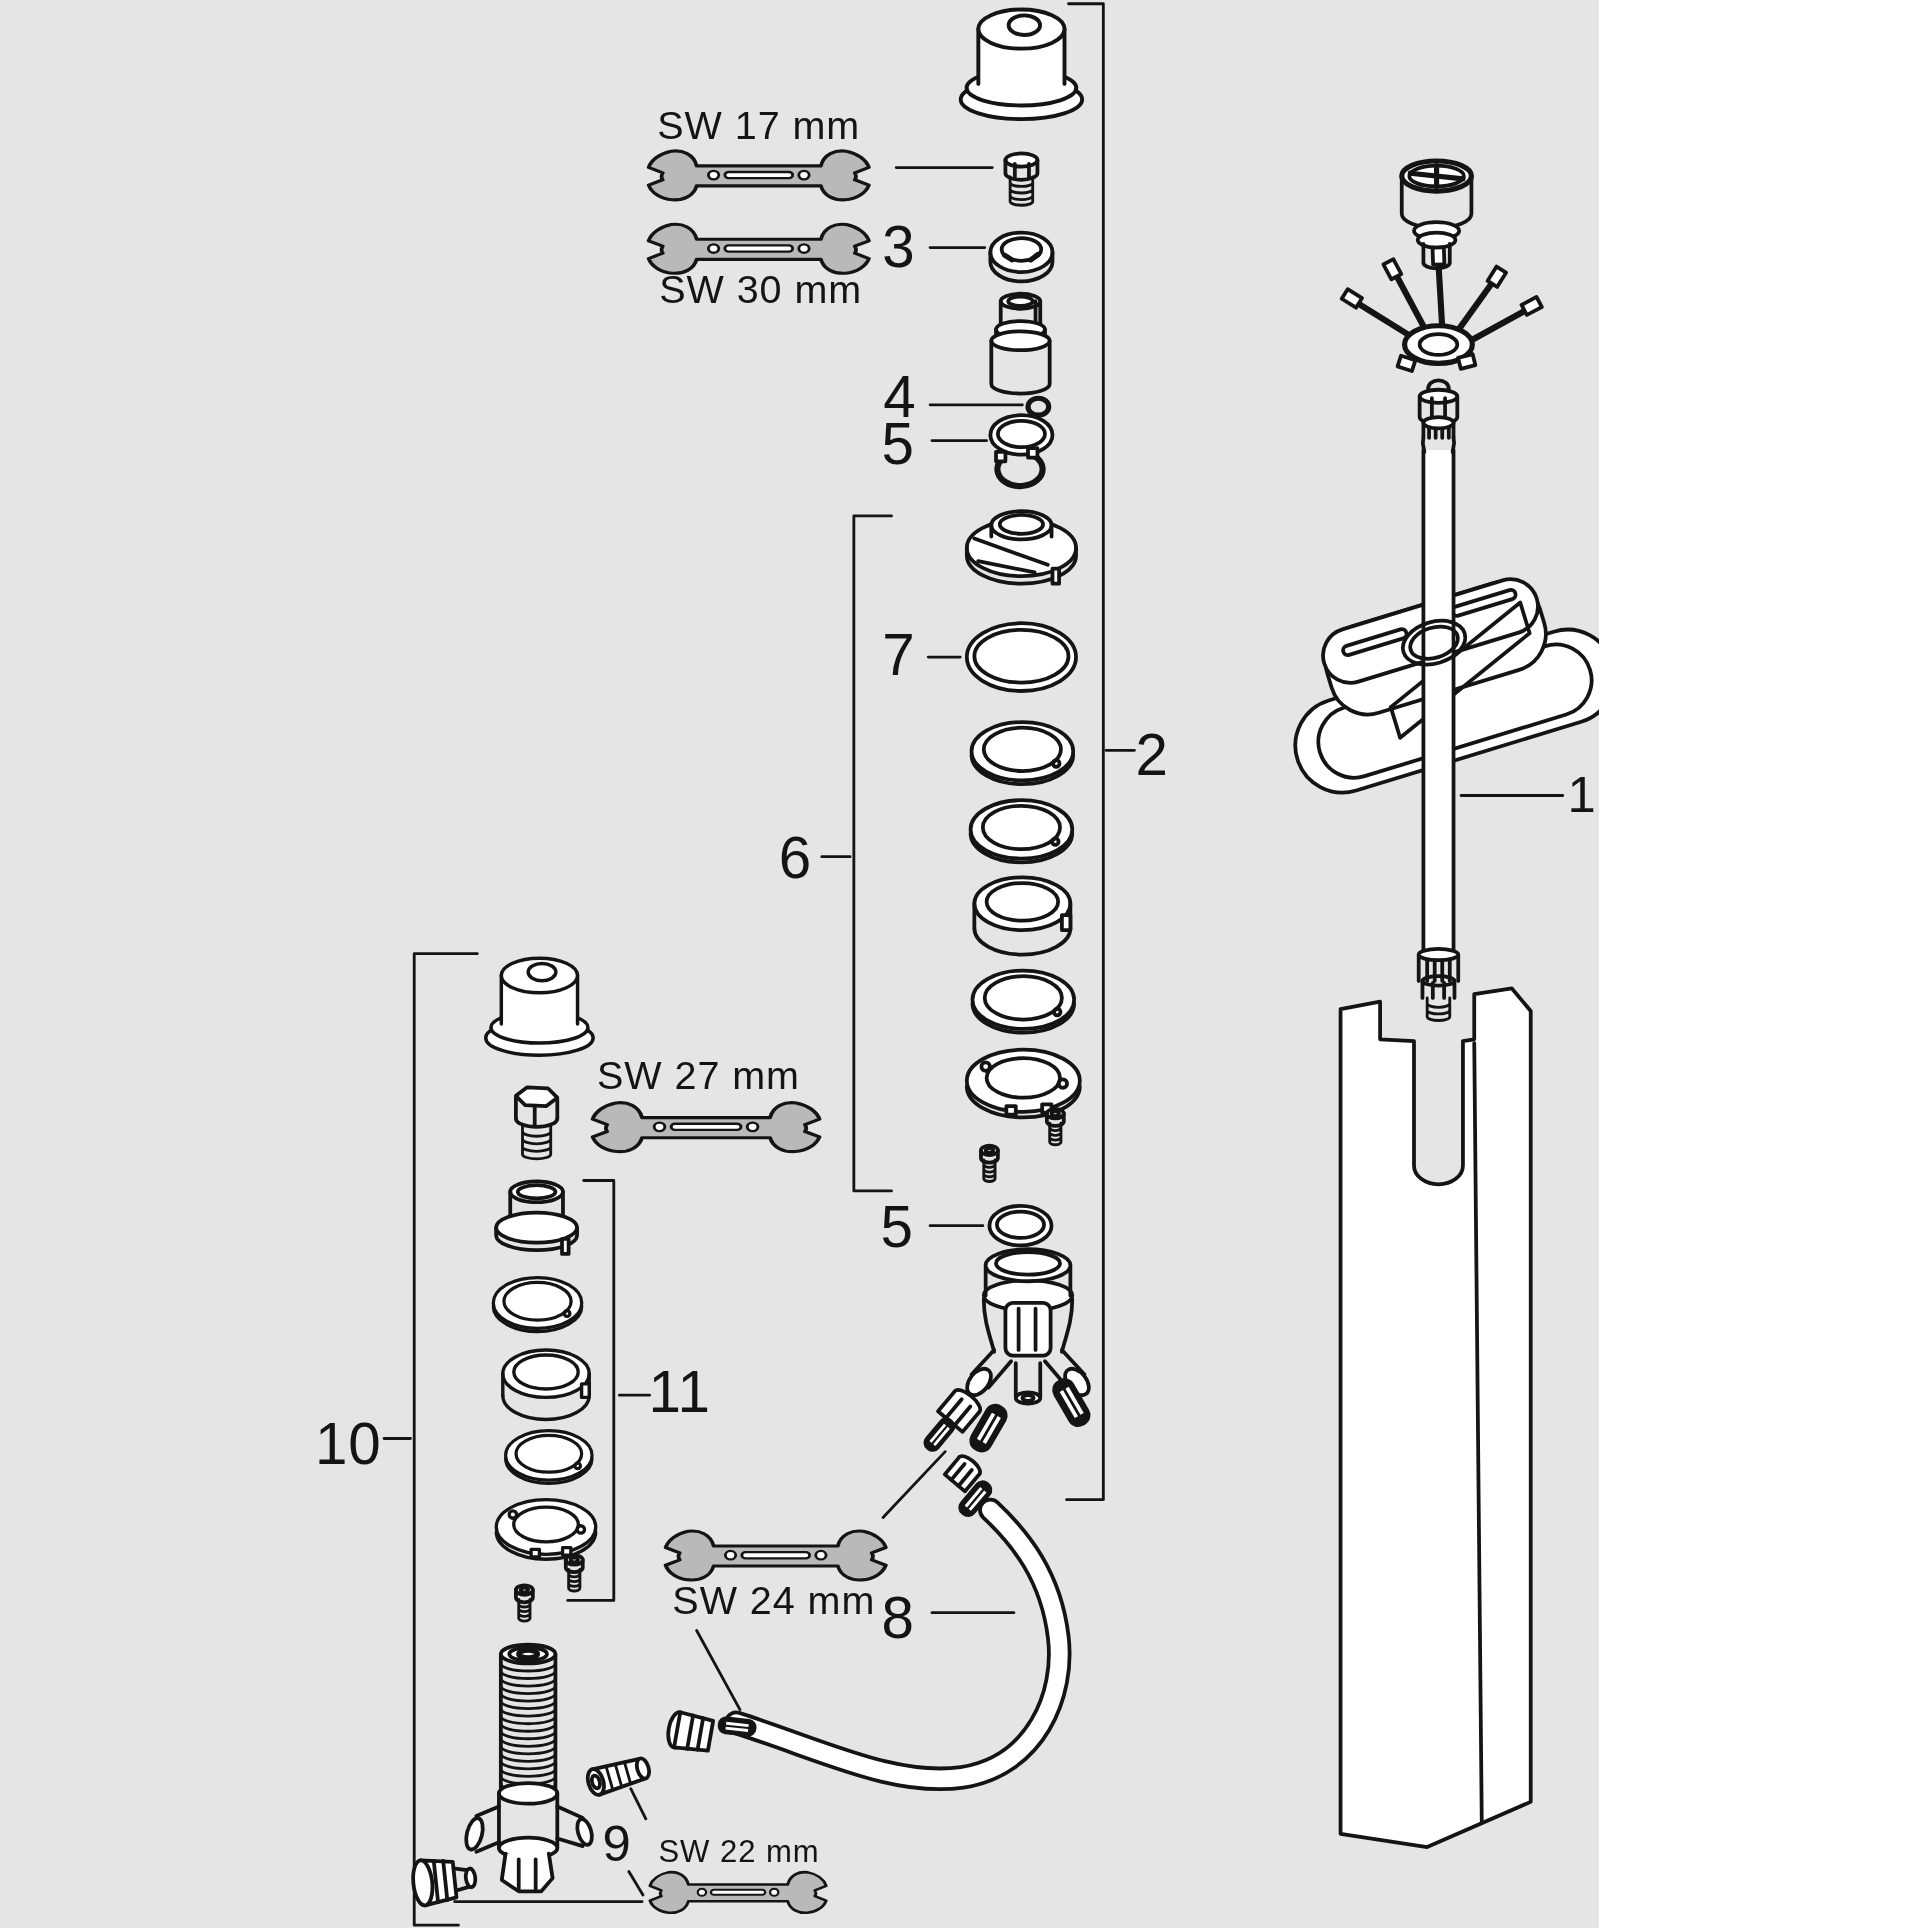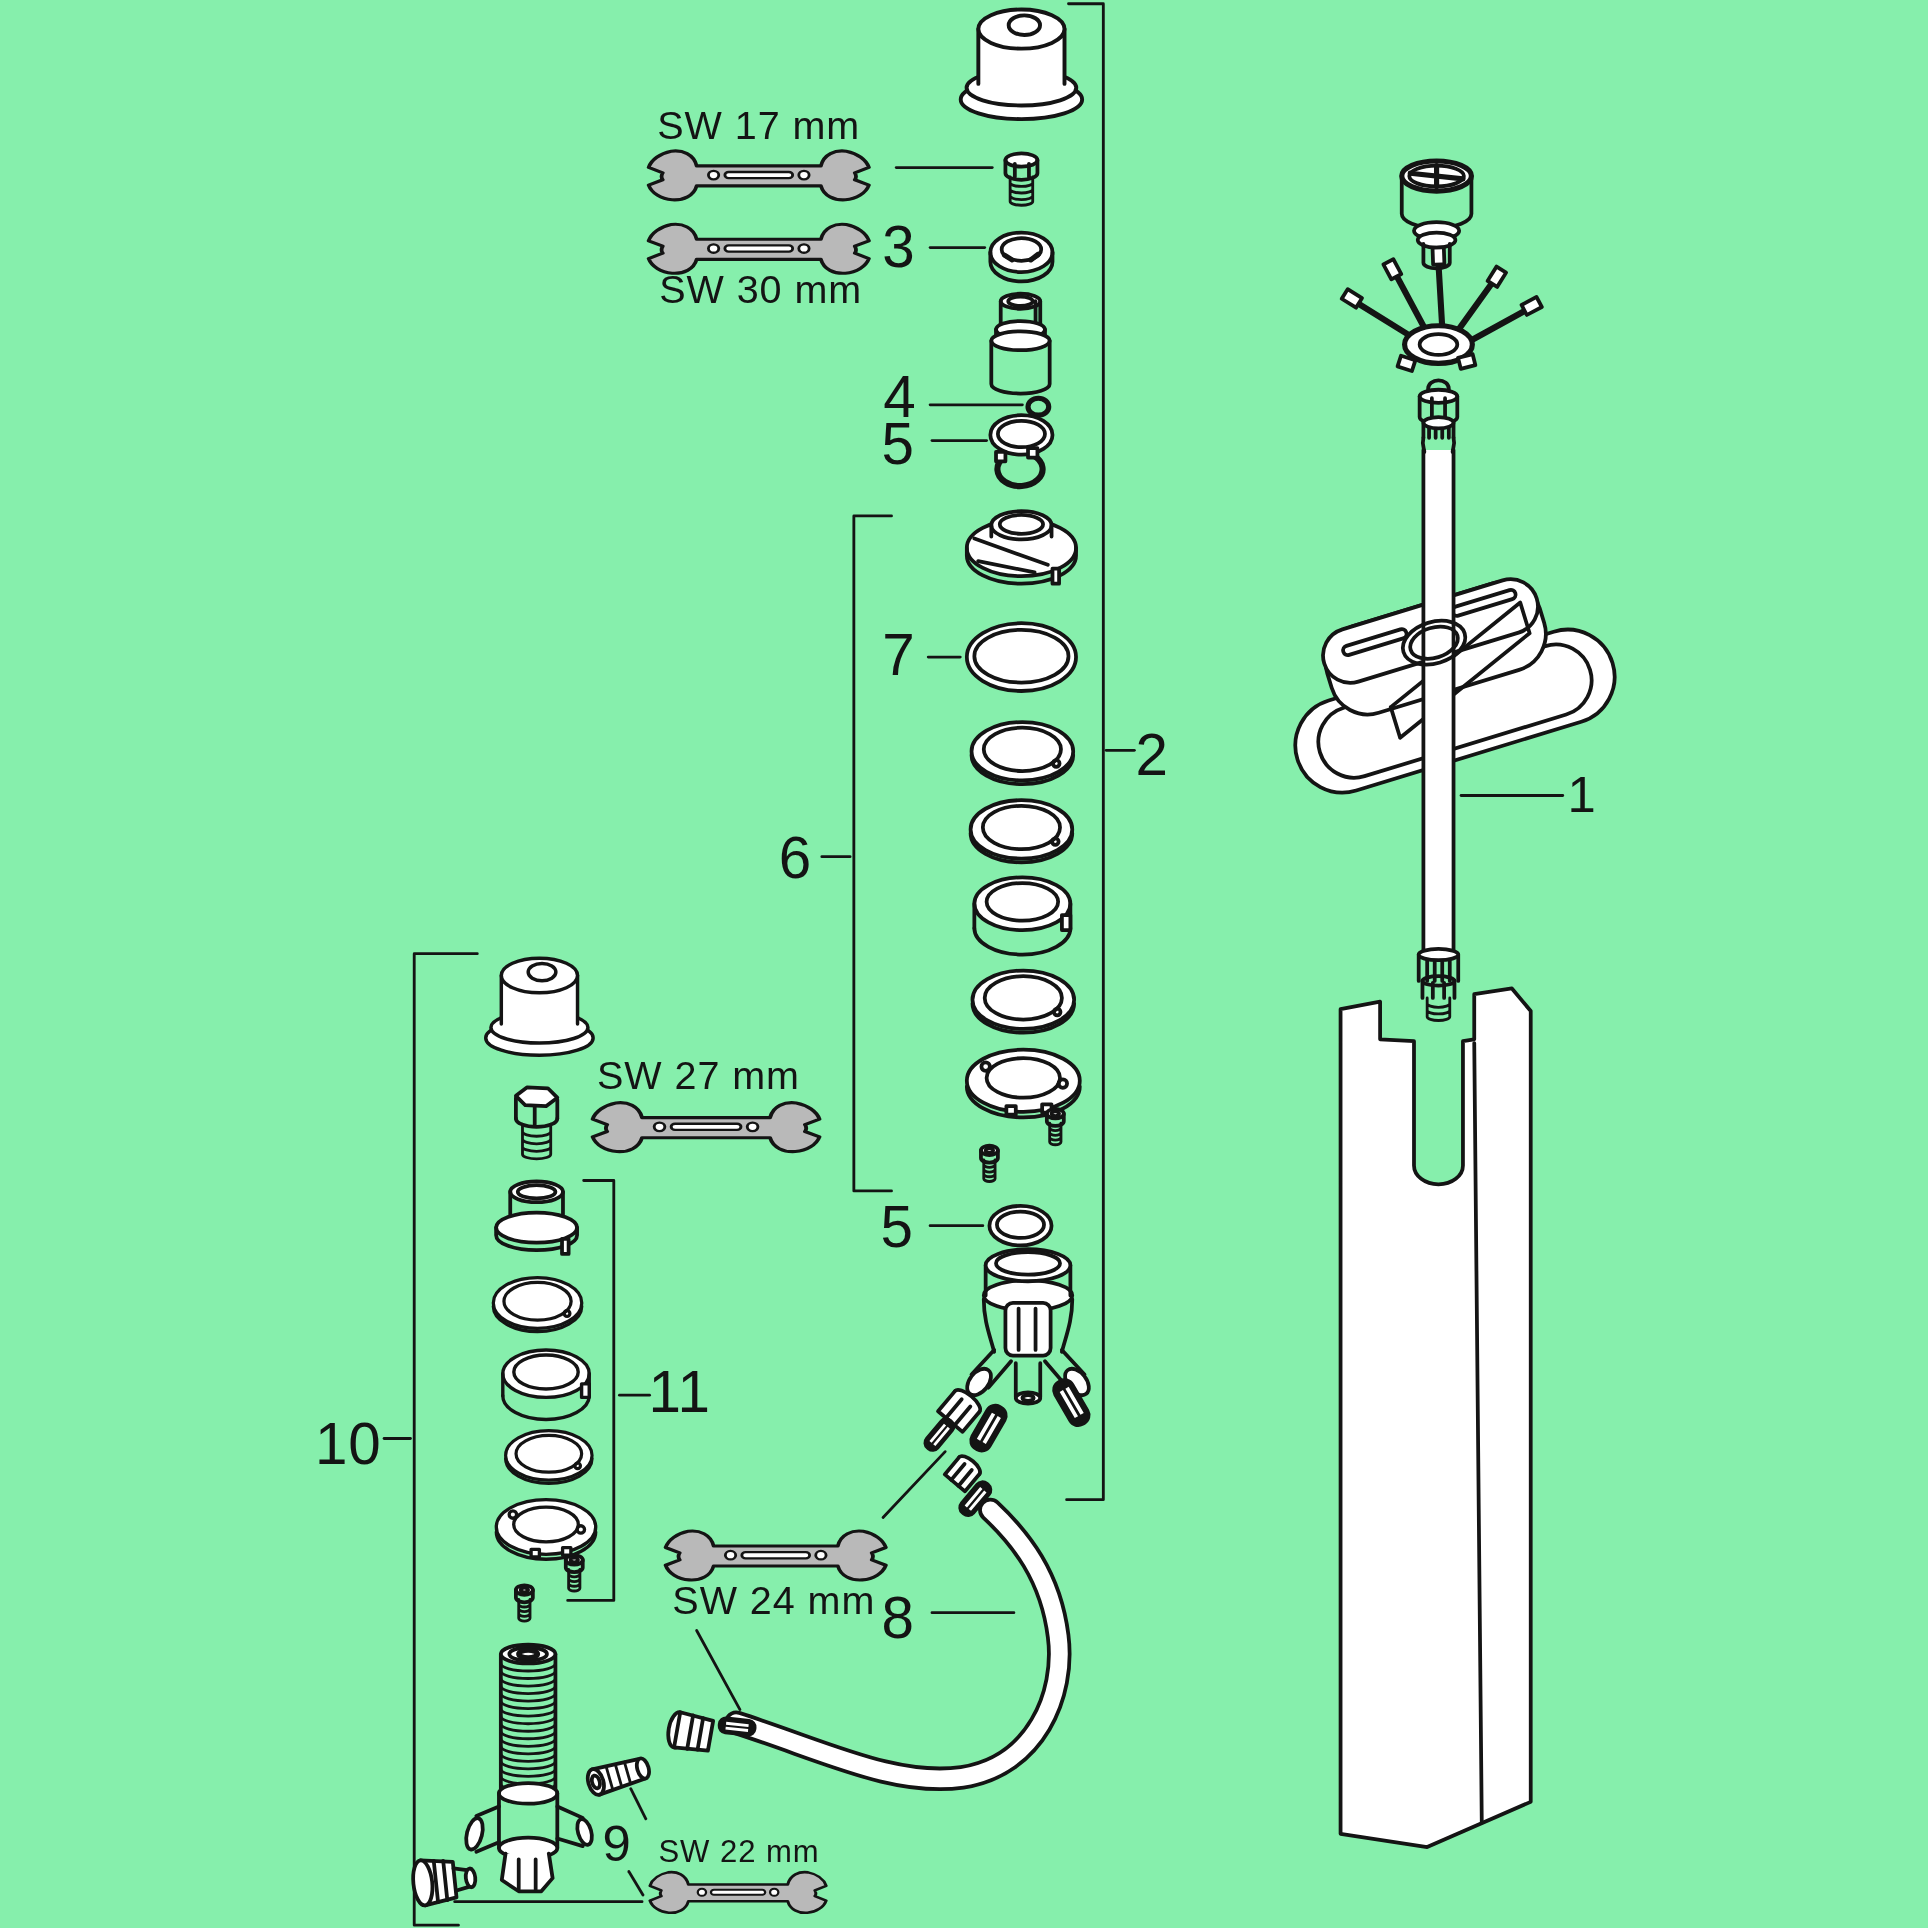--- a/index.html
+++ b/index.html
@@ -1,16 +1,16 @@
 <!DOCTYPE html>
 <html style="font-size:15px"><head>
 <meta charset="utf-8">
 <style>
   html,body{margin:0;padding:0;background:#fff}
-  .stage{position:relative;width:1928px;height:1928px;background:#86efac;overflow:hidden}
+  .stage{position:relative;width:1599px;height:1928px;background:#e5e5e5;overflow:hidden}
   svg{display:block}
   text{font-family:"Liberation Sans",sans-serif;fill:#141414}
   .num{font-size:62px;letter-spacing:1px}
   .num-sm{font-size:54px}
   .swlabel{font-size:42px;letter-spacing:1px}
   .swlabel-sm{font-size:33px;letter-spacing:1px}
   .s{stroke:#141414;stroke-width:4;fill:none;stroke-linecap:round;stroke-linejoin:round}
   .f{fill:#ffffff}
   .t3{stroke-width:3}
   .t5{stroke-width:5.5}

